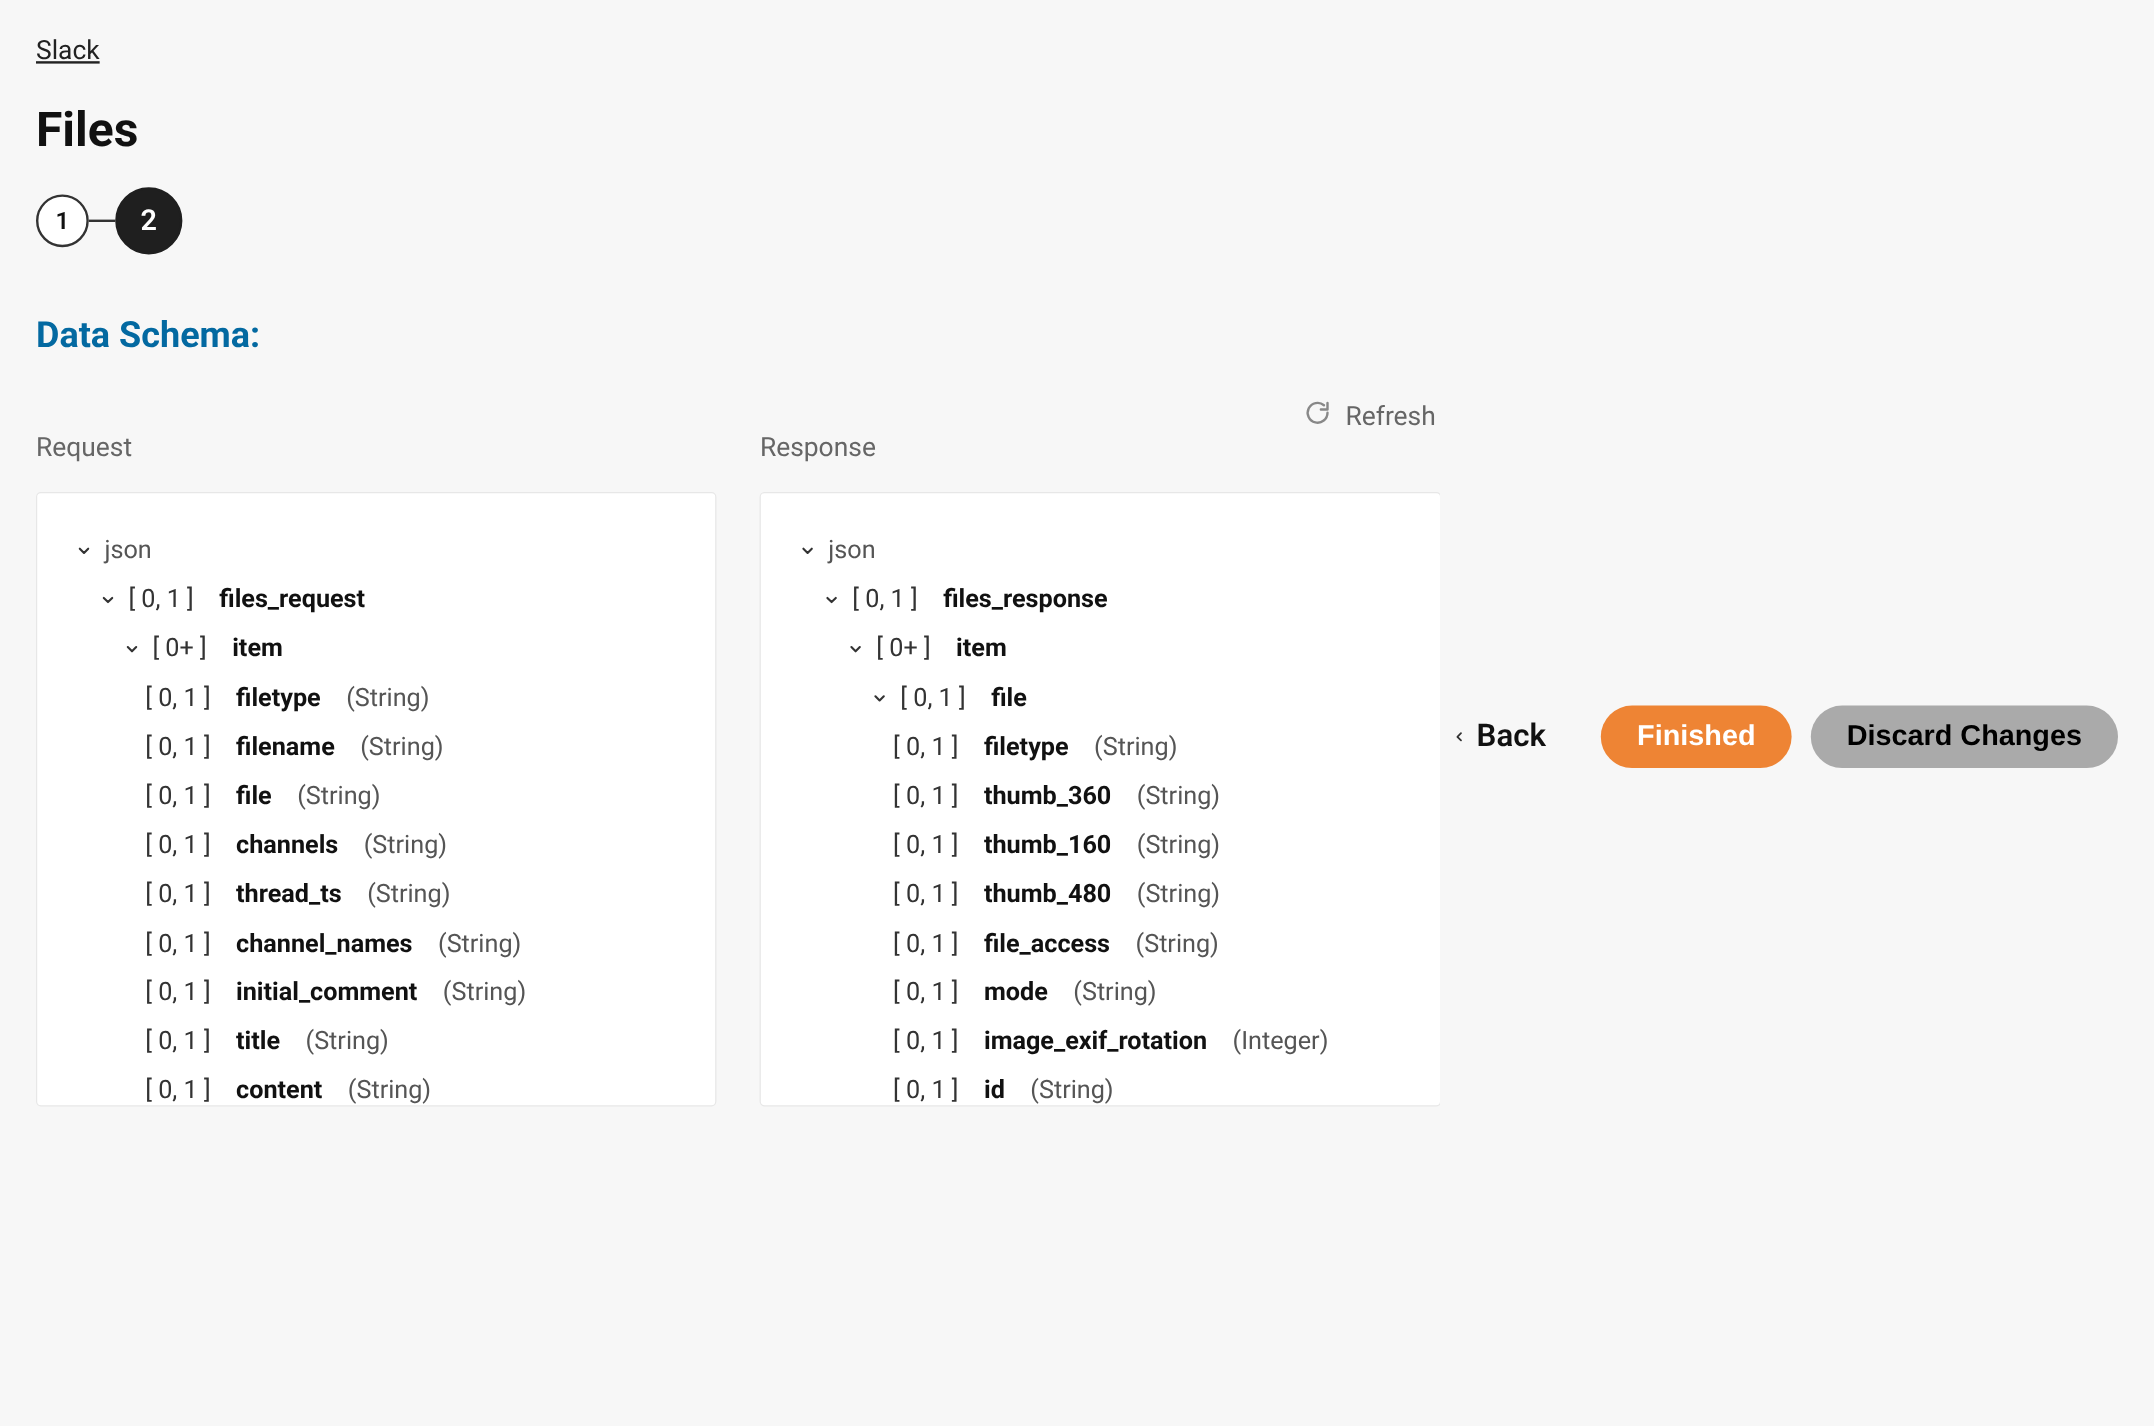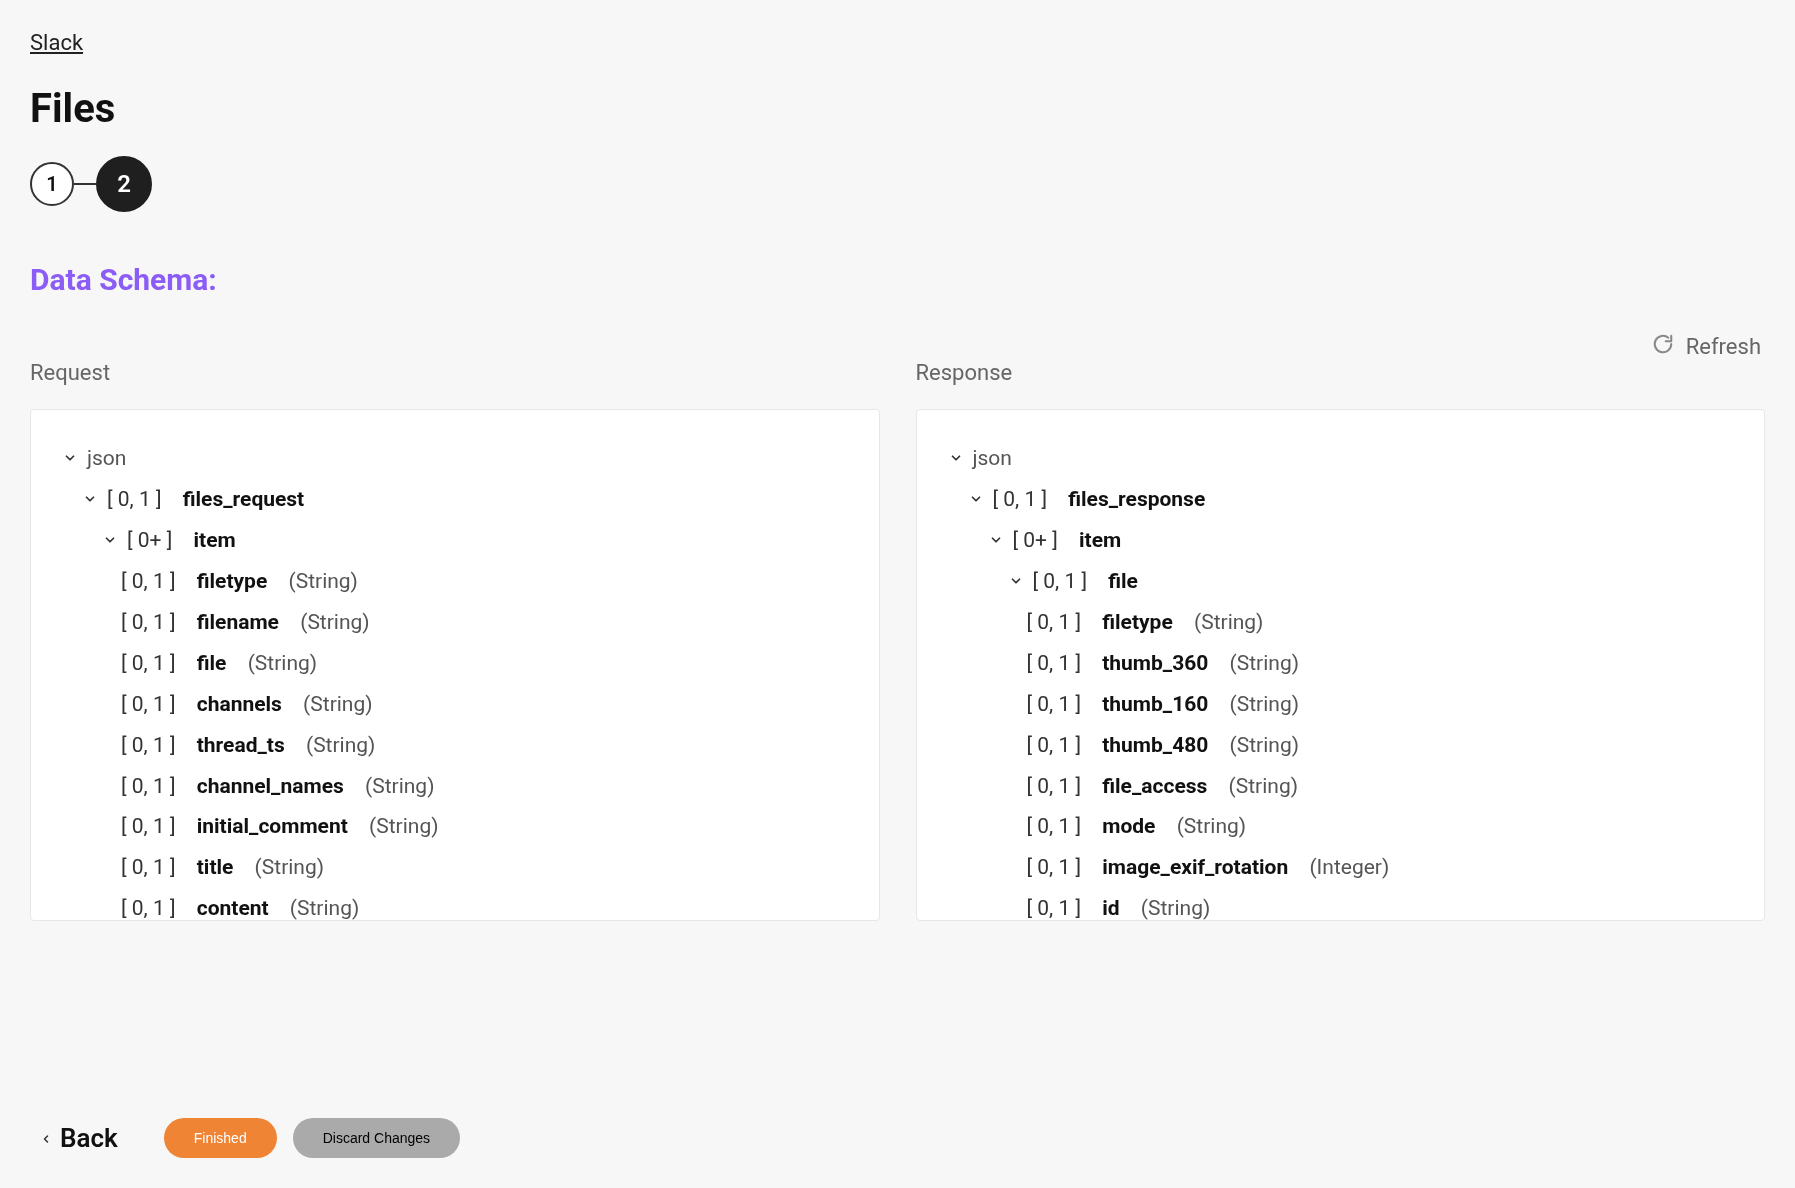--- a/index.html
+++ b/index.html
@@ -9,21 +9,21 @@
     font-family: -apple-system, BlinkMacSystemFont, "Segoe UI", Roboto, "Helvetica Neue", Arial, sans-serif;
     color: #1f1f1f;
     width: 1795px;
   }
   .page {
     width: 1795px;
     height: 1188px;
     padding: 30px 30px 0 30px;
     overflow: hidden;
     display: flex;
-    flex-direction: column;
+    flex-direction: row;
   }
   .content-scroll {
     flex: 1 1 auto;
     overflow: hidden;
   }
   .breadcrumb {
     font-size: 22px;
     text-decoration: underline;
     color: #222;
     margin-bottom: 30px;
@@ -60,21 +60,21 @@
     font-size: 24px;
   }
   .step-line {
     width: 22px;
     height: 2px;
     background: #333;
   }
   .section-title {
     font-size: 30px;
     font-weight: 700;
-    color: #8b5cf6;
+    color: #0369a1;
     margin-bottom: 36px;
   }
   .refresh-row {
     display: flex;
     justify-content: flex-end;
     align-items: center;
     gap: 12px;
     color: #666;
     font-size: 22px;
     padding-right: 4px;
@@ -145,22 +145,22 @@
     font-weight: 600;
     color: #111;
     cursor: pointer;
     padding-right: 30px;
   }
   .back svg { width: 12px; height: 16px; }
   .btn {
     border: none;
     border-radius: 28px;
     padding: 12px 30px;
-    font-size: 14px;
-    font-weight: 400;
+    font-size: 24px;
+    font-weight: 700;
     cursor: pointer;
     text-align: center;
   }
   .btn-primary {
     background: #ee8434;
     color: #fff;
   }
   .btn-secondary {
     background: #aaa;
     color: #000000;

